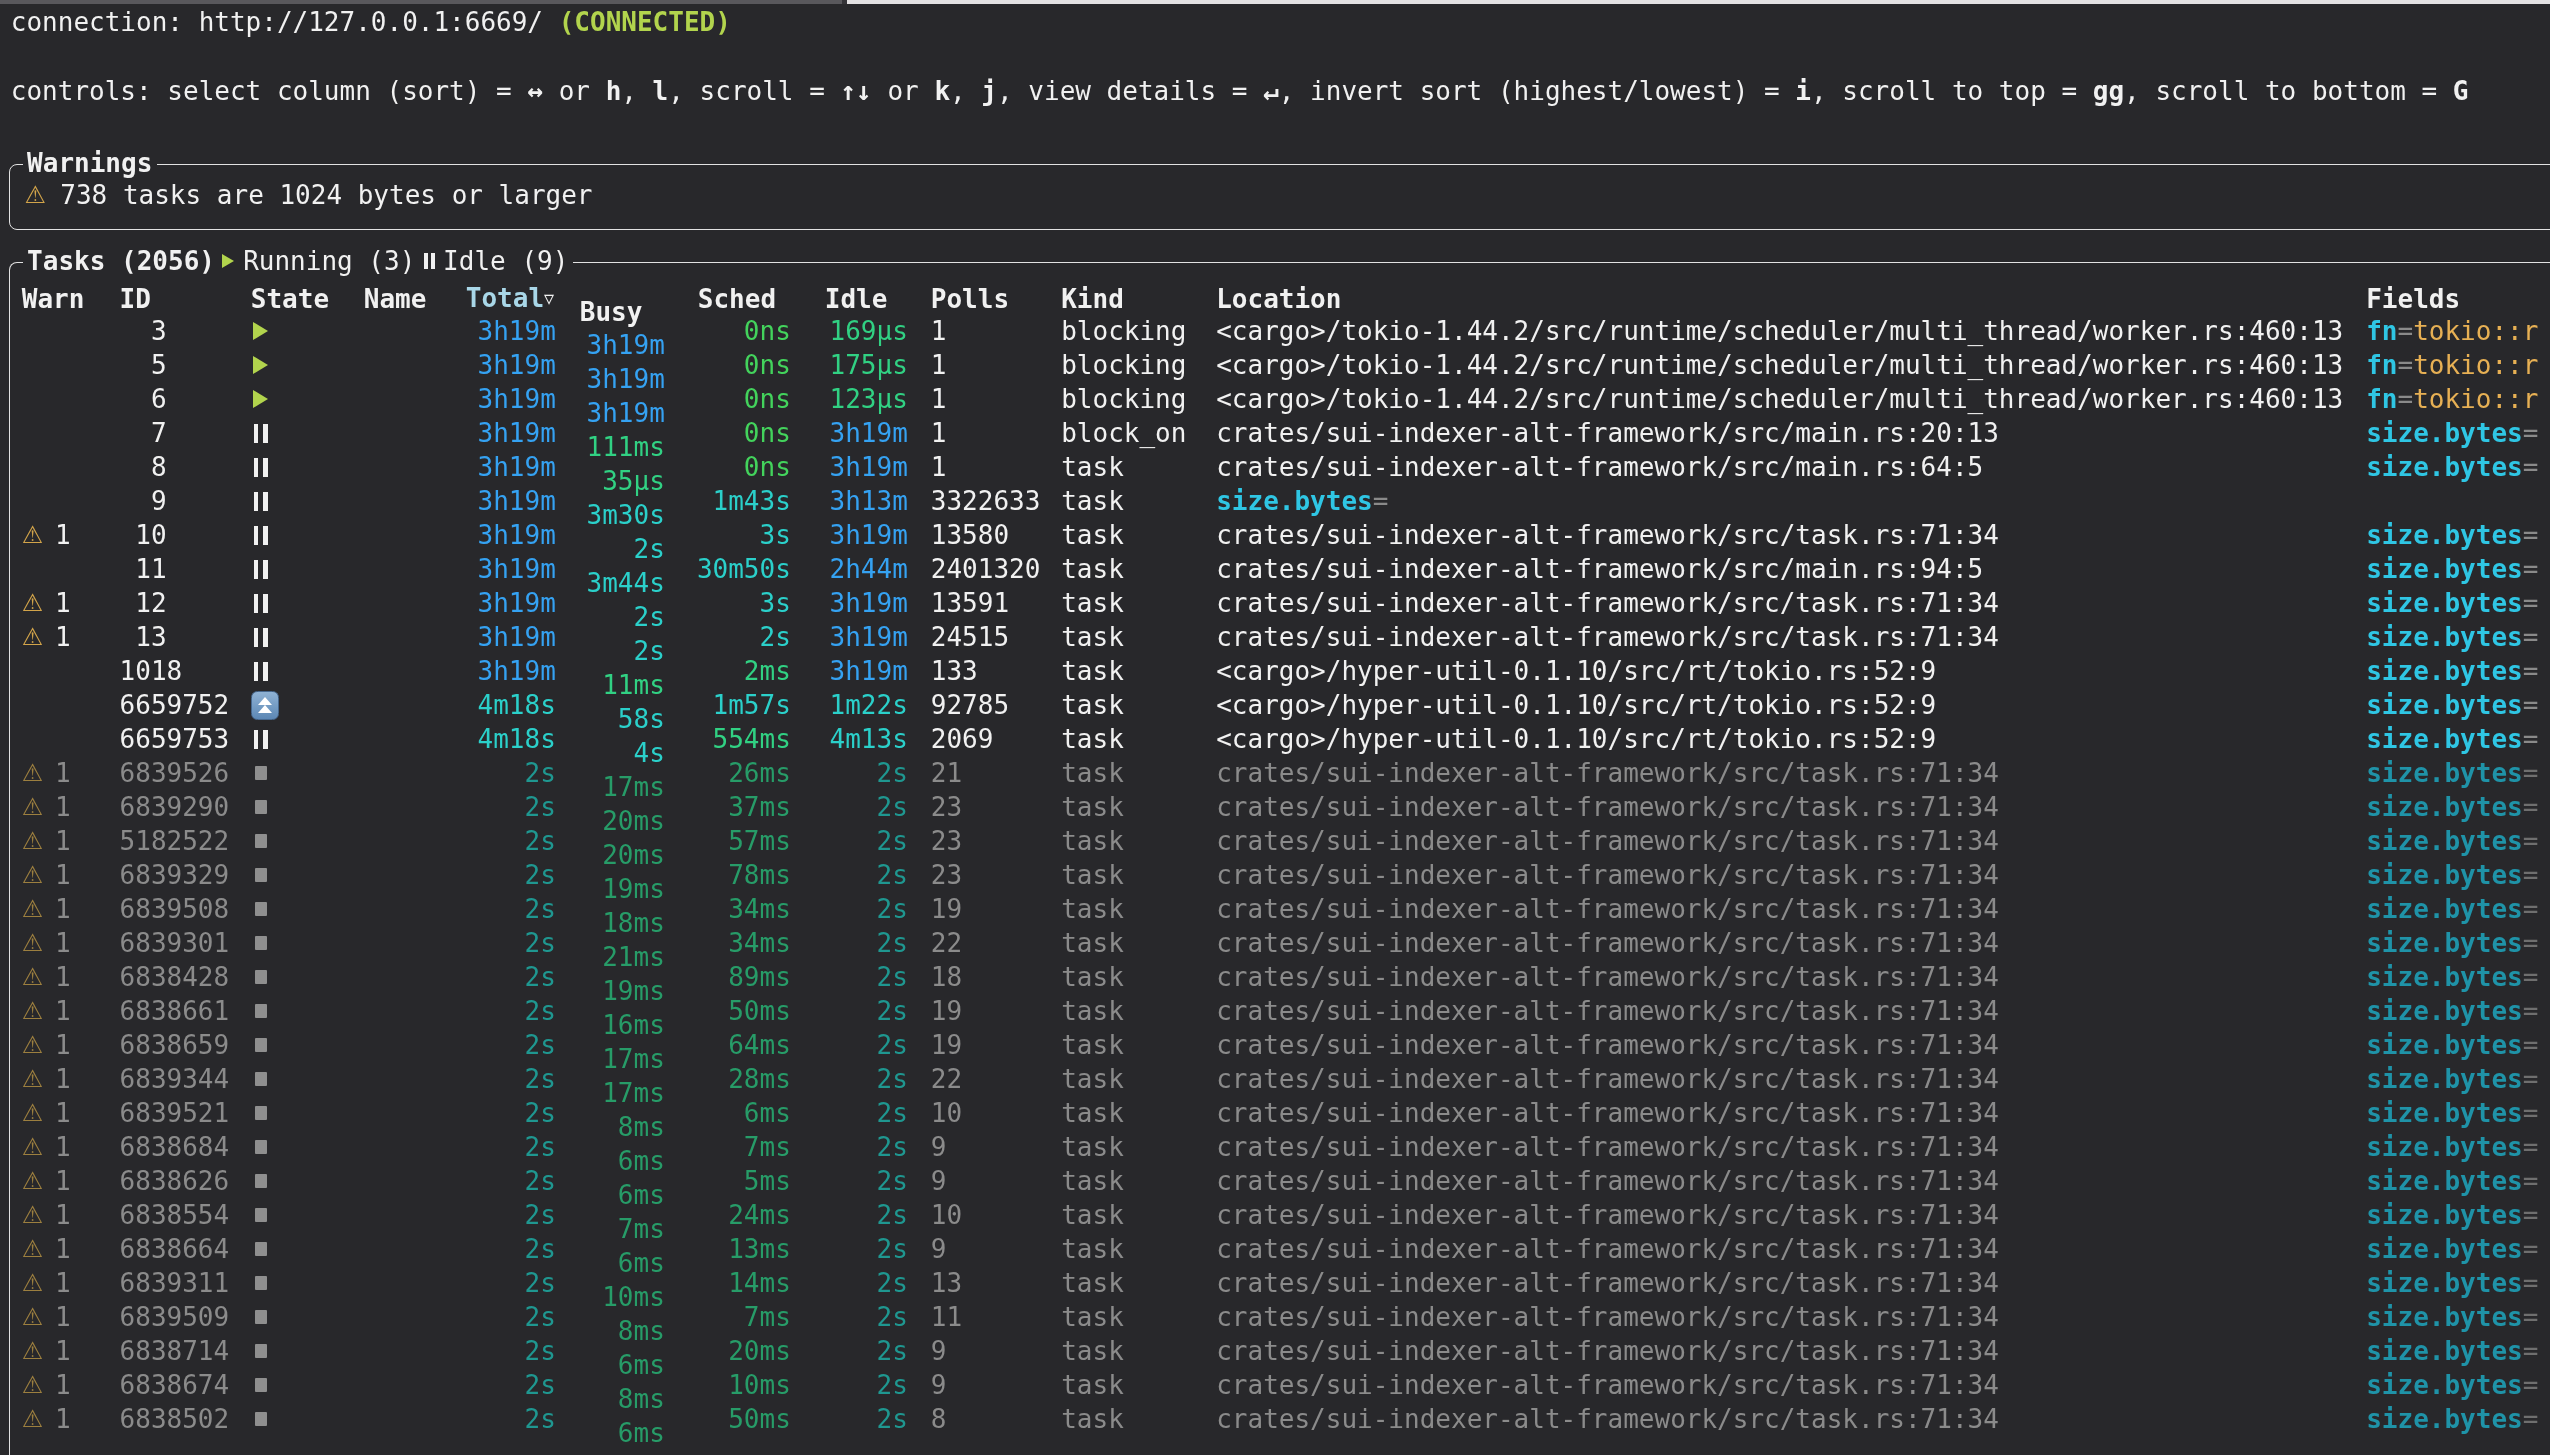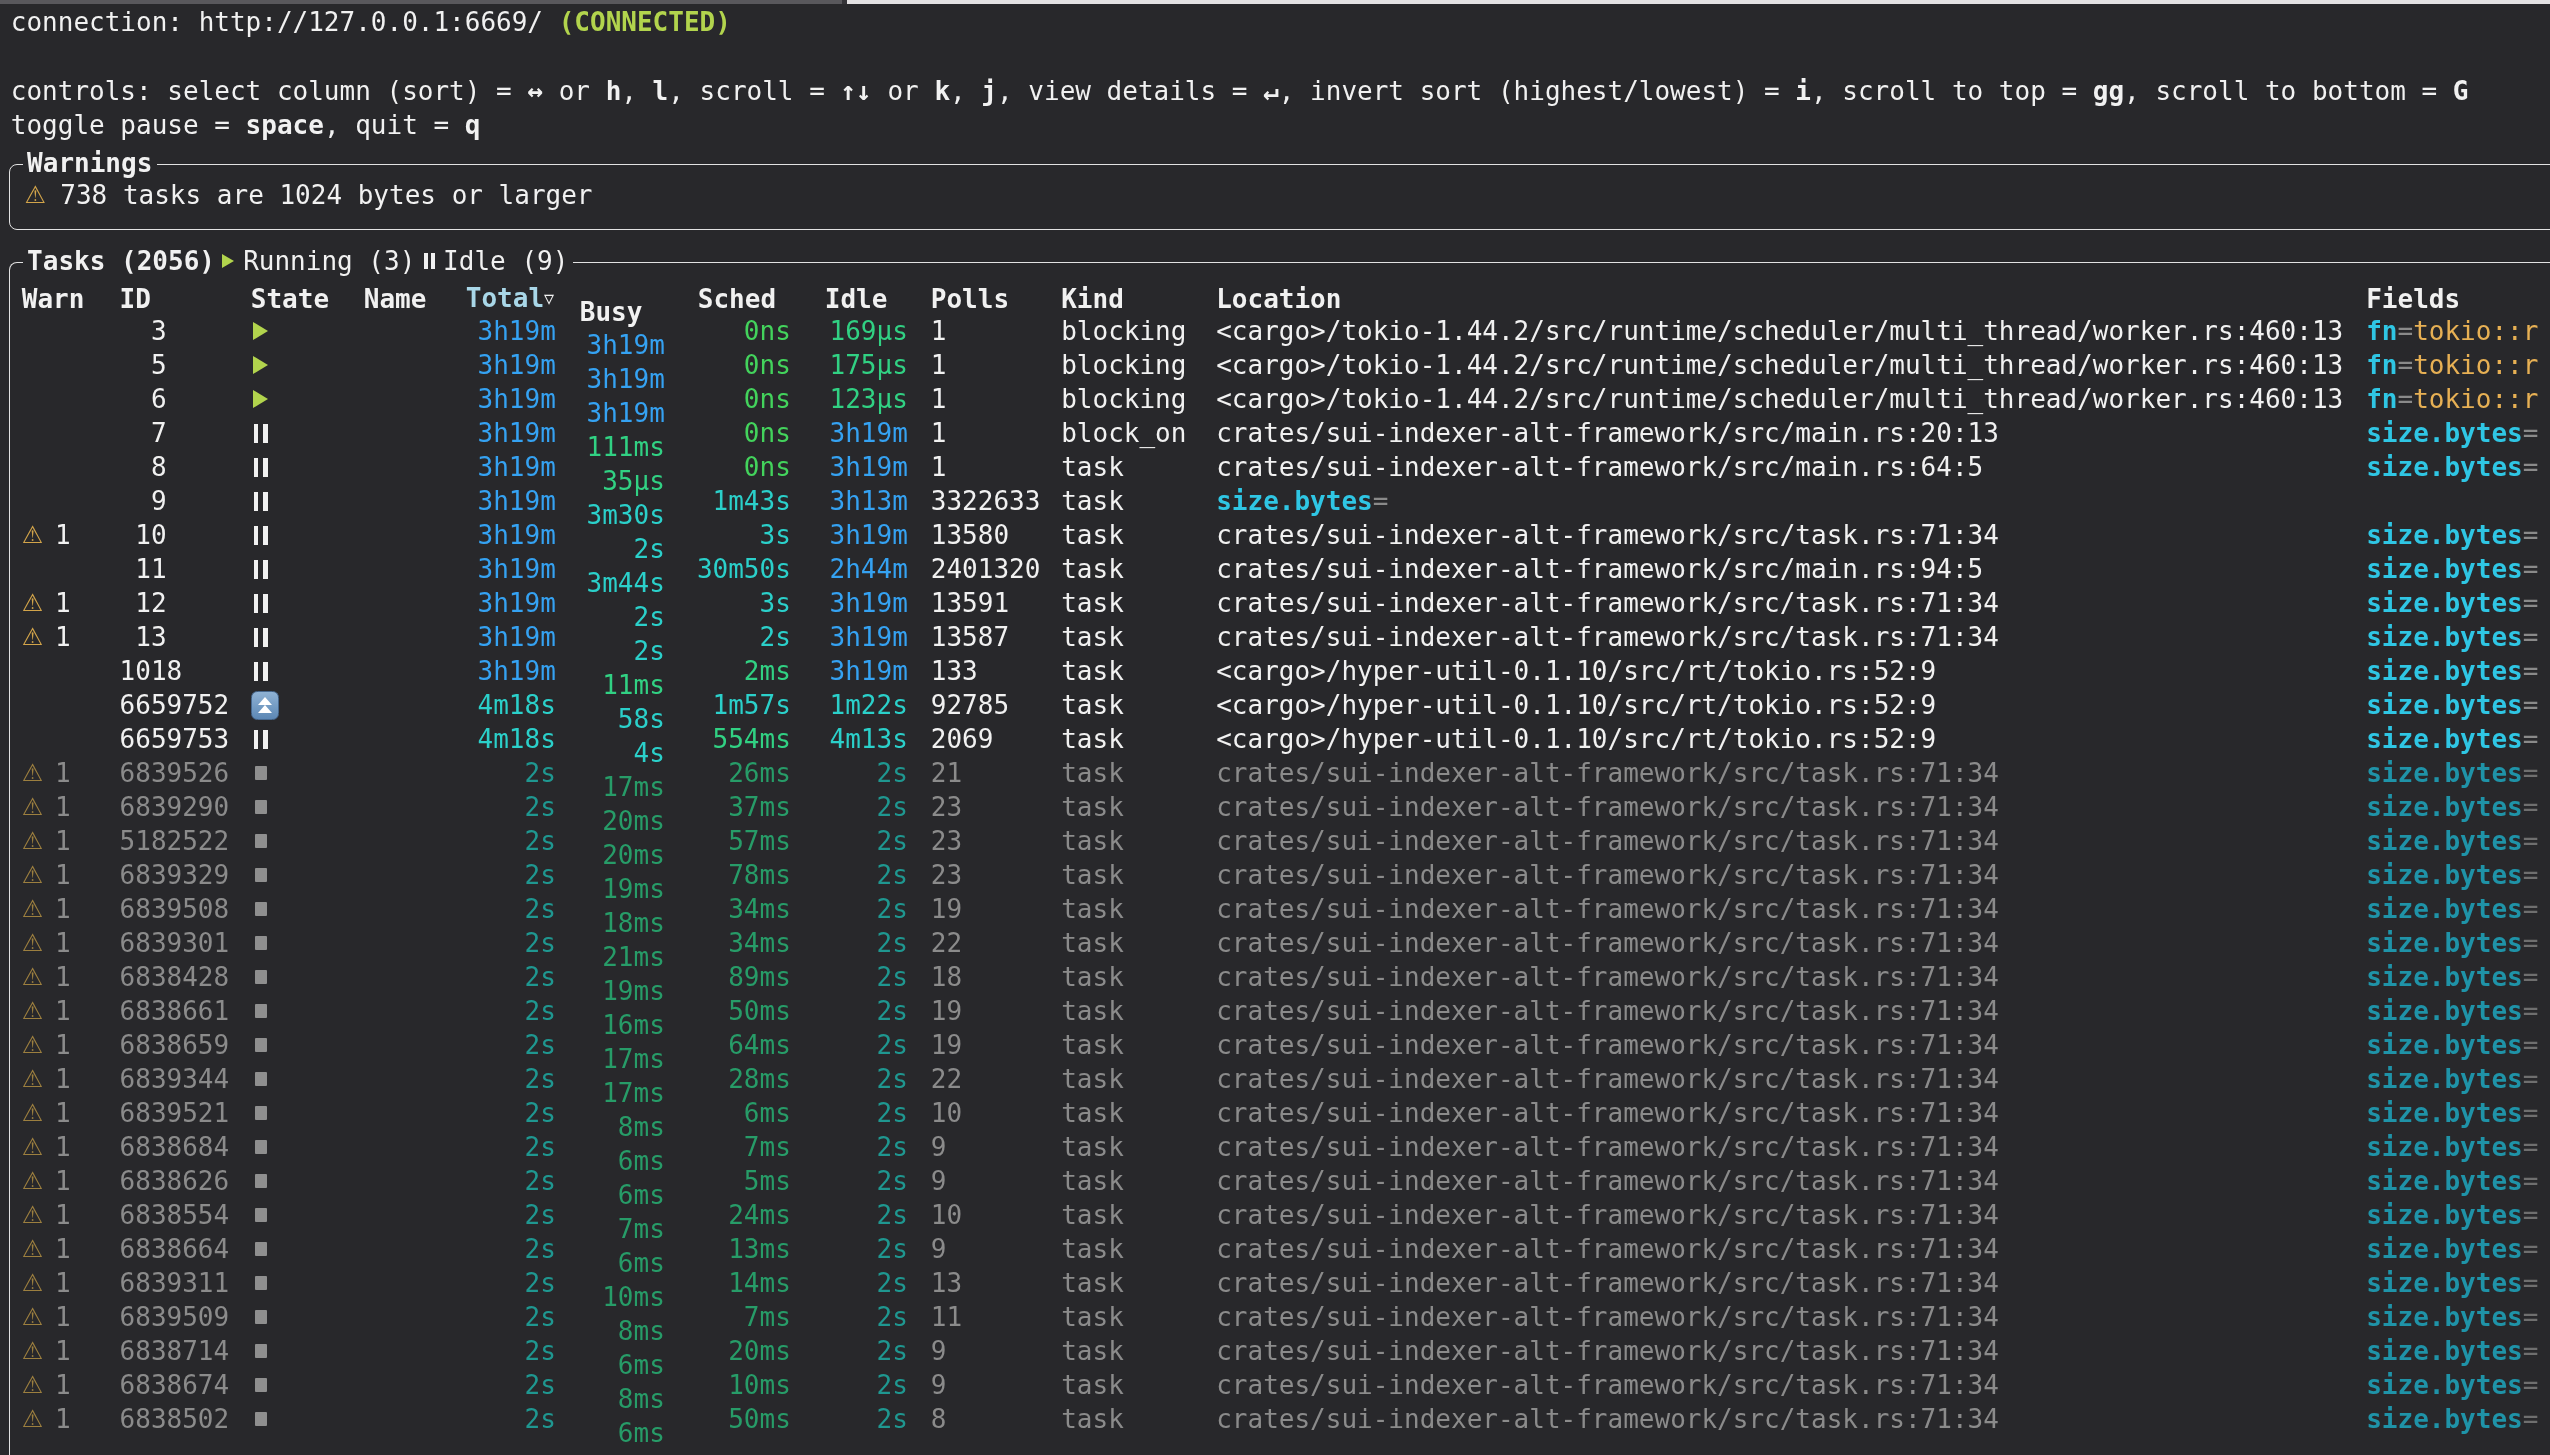--- a/index.html
+++ b/index.html
@@ -82,21 +82,20 @@
 </head>
 <body>
 
 <div class="screen">
   <div class="strip strip-left"></div>
   <div class="strip strip-mid"></div>
   <div class="strip strip-right"></div>
 
   <div class="tline t1"><span>connection: </span><span>http://127.0.0.1:6669/ </span><span class="connected">(CONNECTED)</span></div>
   <div class="tline t3"><span>controls: select column (sort) = </span><span class="b">↔</span><span> or </span><span class="b">h</span><span>, </span><span class="b">l</span><span>, scroll = </span><span class="b">↑↓</span><span> or </span><span class="b">k</span><span>, </span><span class="b">j</span><span>, view details = </span><span class="b">↵</span><span>, invert sort (highest/lowest) = </span><span class="b">i</span><span>, scroll to top = </span><span class="b">gg</span><span>, scroll to bottom = </span><span class="b">G</span></div>
-  <div class="tline t4"><span>toggle pause = </span><span class="b">space</span><span>, quit = </span><span class="b">q</span></div>
 
   <div class="panel warnings-panel">
     <div class="panel-title">Warnings</div>
     <div class="warn-line">
       <span class="warn-icon">⚠</span>
       <span>738 tasks are 1024 bytes or larger</span>
     </div>
   </div>
 
   <div class="panel tasks-panel">
@@ -250,21 +249,21 @@
           </div>
           <div class="row">
             <div class="cell cw"><span class="warn-icon">⚠</span><span class="warn-num">1</span></div>
             <div class="cell cid"> 13</div>
             <div class="cell cst"><div class="icon-paused"></div></div>
             <div class="cell cnm"></div>
             <div class="cell cto"><span class="c-blue">3h19m</span></div>
             <div class="cell cbu"><span class="c-cyan">2s</span></div>
             <div class="cell csc"><span class="c-cyan">2s</span></div>
             <div class="cell cil"><span class="c-blue">3h19m</span></div>
-            <div class="cell cpo">13587</div>
+            <div class="cell cpo">24515</div>
             <div class="cell cki">task</div>
             <div class="cell clo">crates/sui-indexer-alt-framework/src/task.rs:71:34</div>
             <div class="cell cfi"><span class="fields-key">size.bytes</span><span class="eq">=</span><span class="fields-val"></span></div>
           </div>
           <div class="row">
             <div class="cell cw"></div>
             <div class="cell cid">1018</div>
             <div class="cell cst"><div class="icon-paused"></div></div>
             <div class="cell cnm"></div>
             <div class="cell cto"><span class="c-blue">3h19m</span></div>

